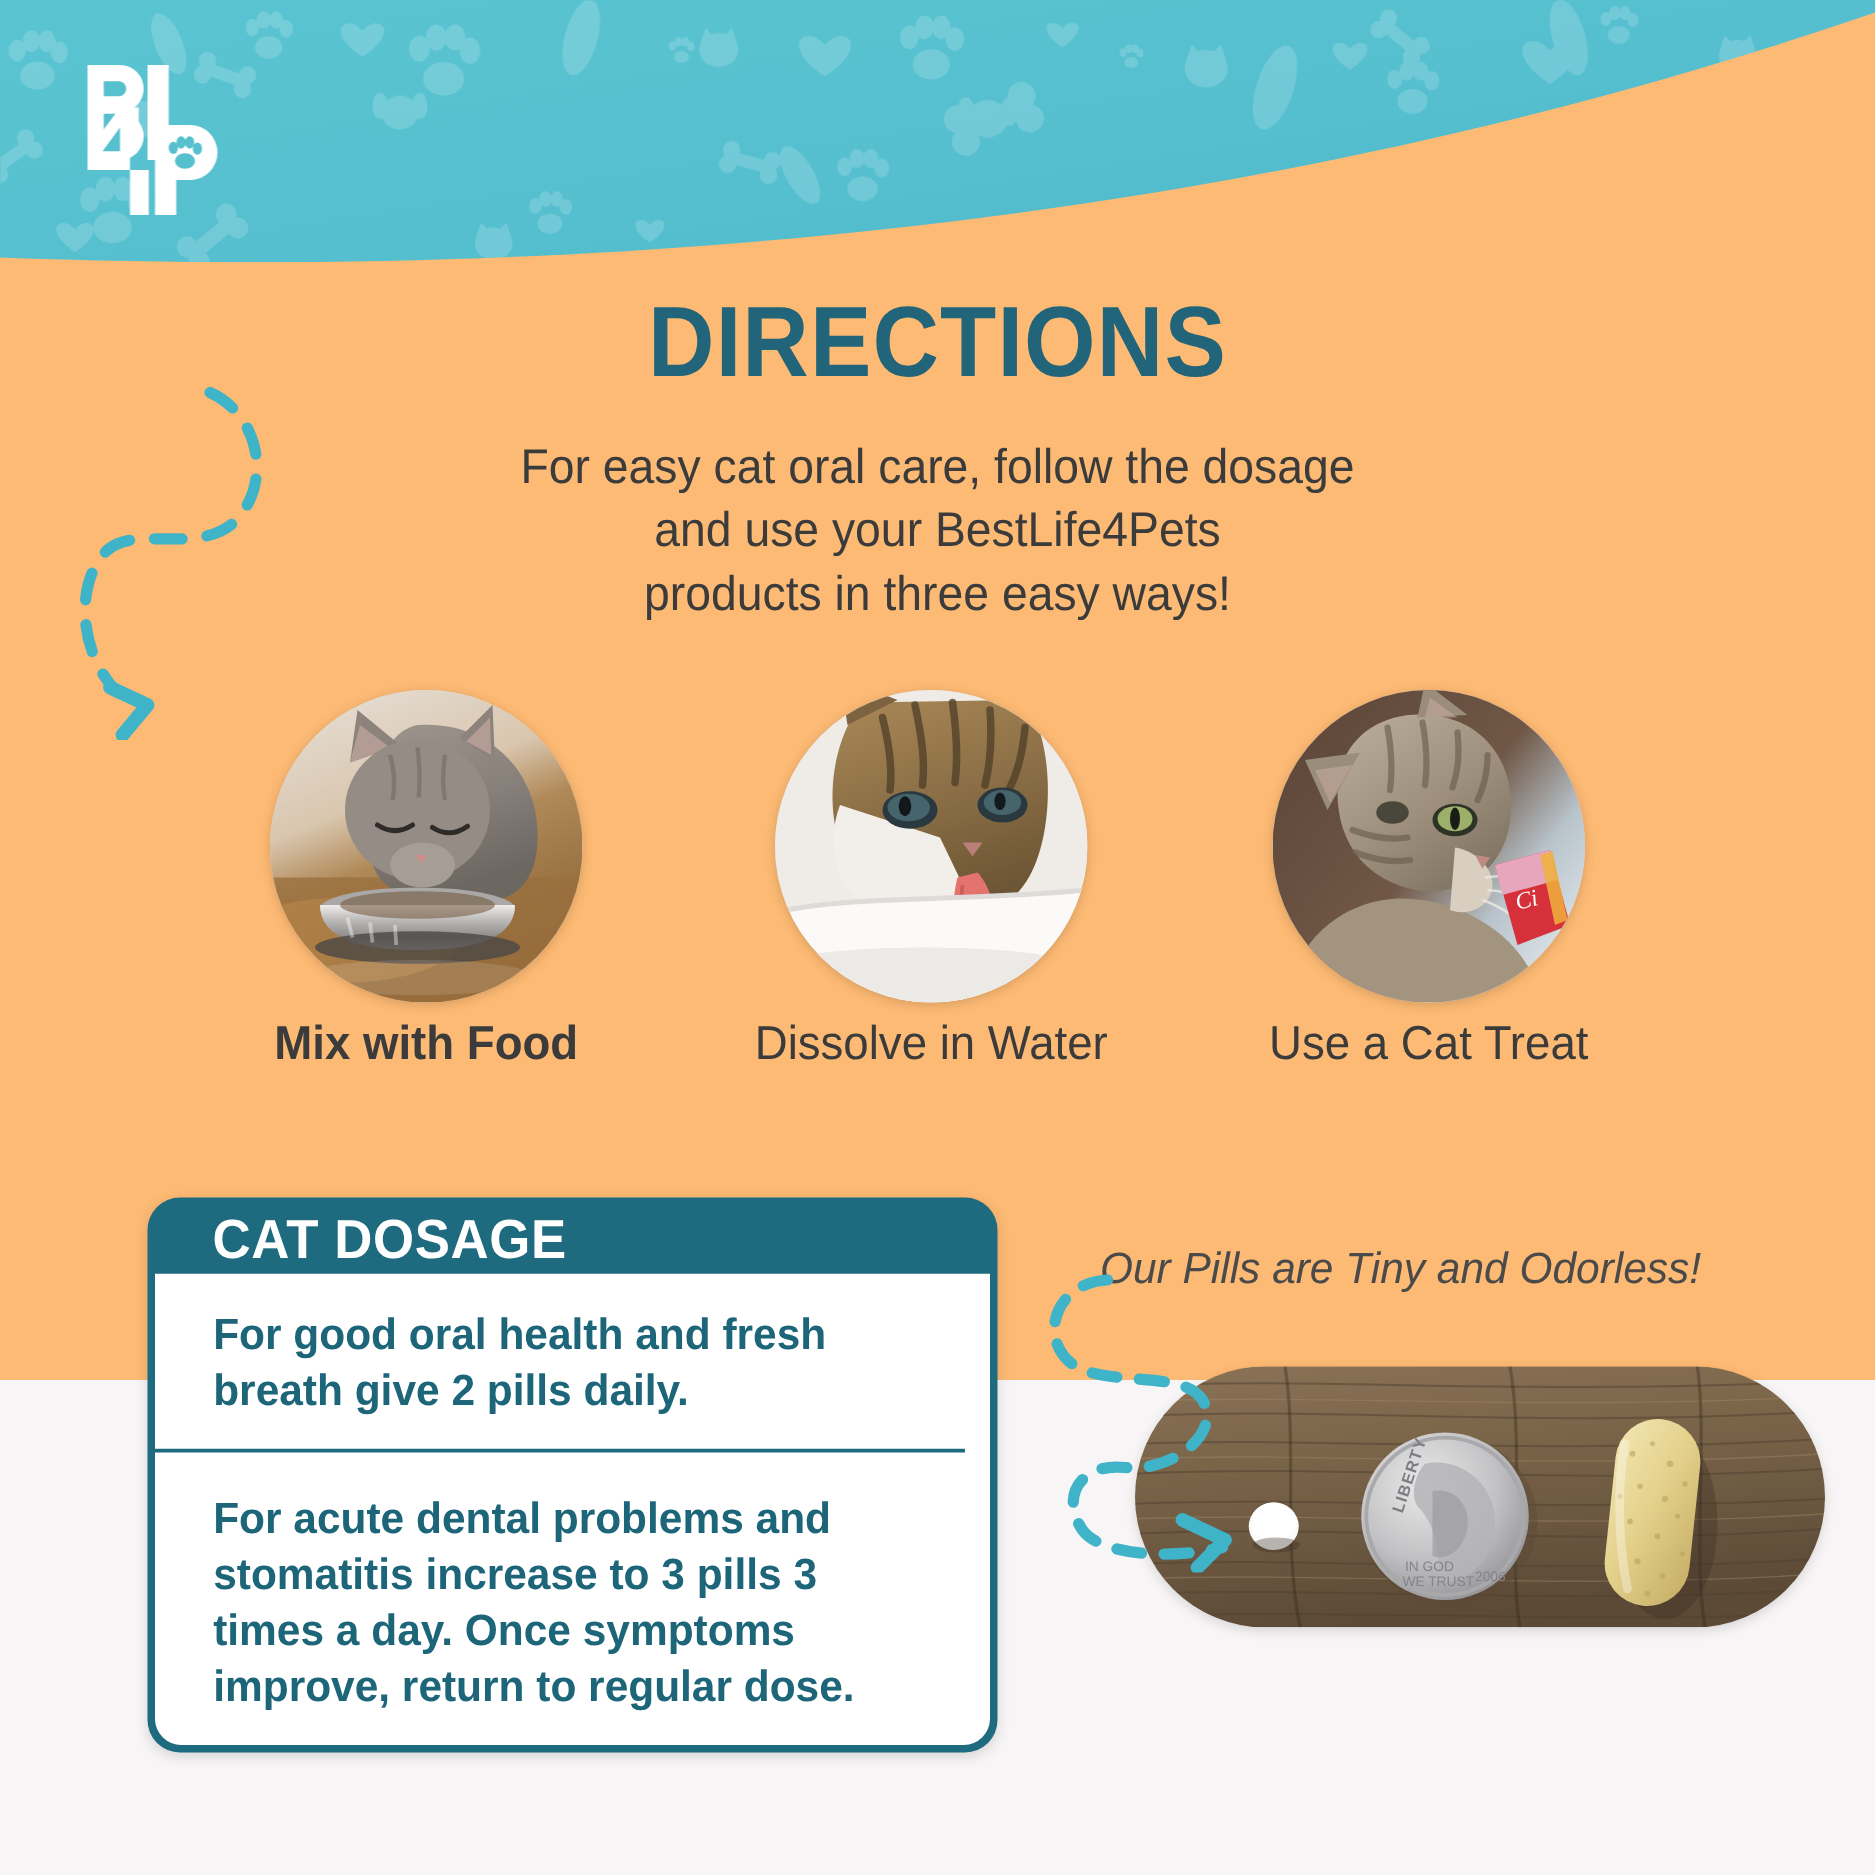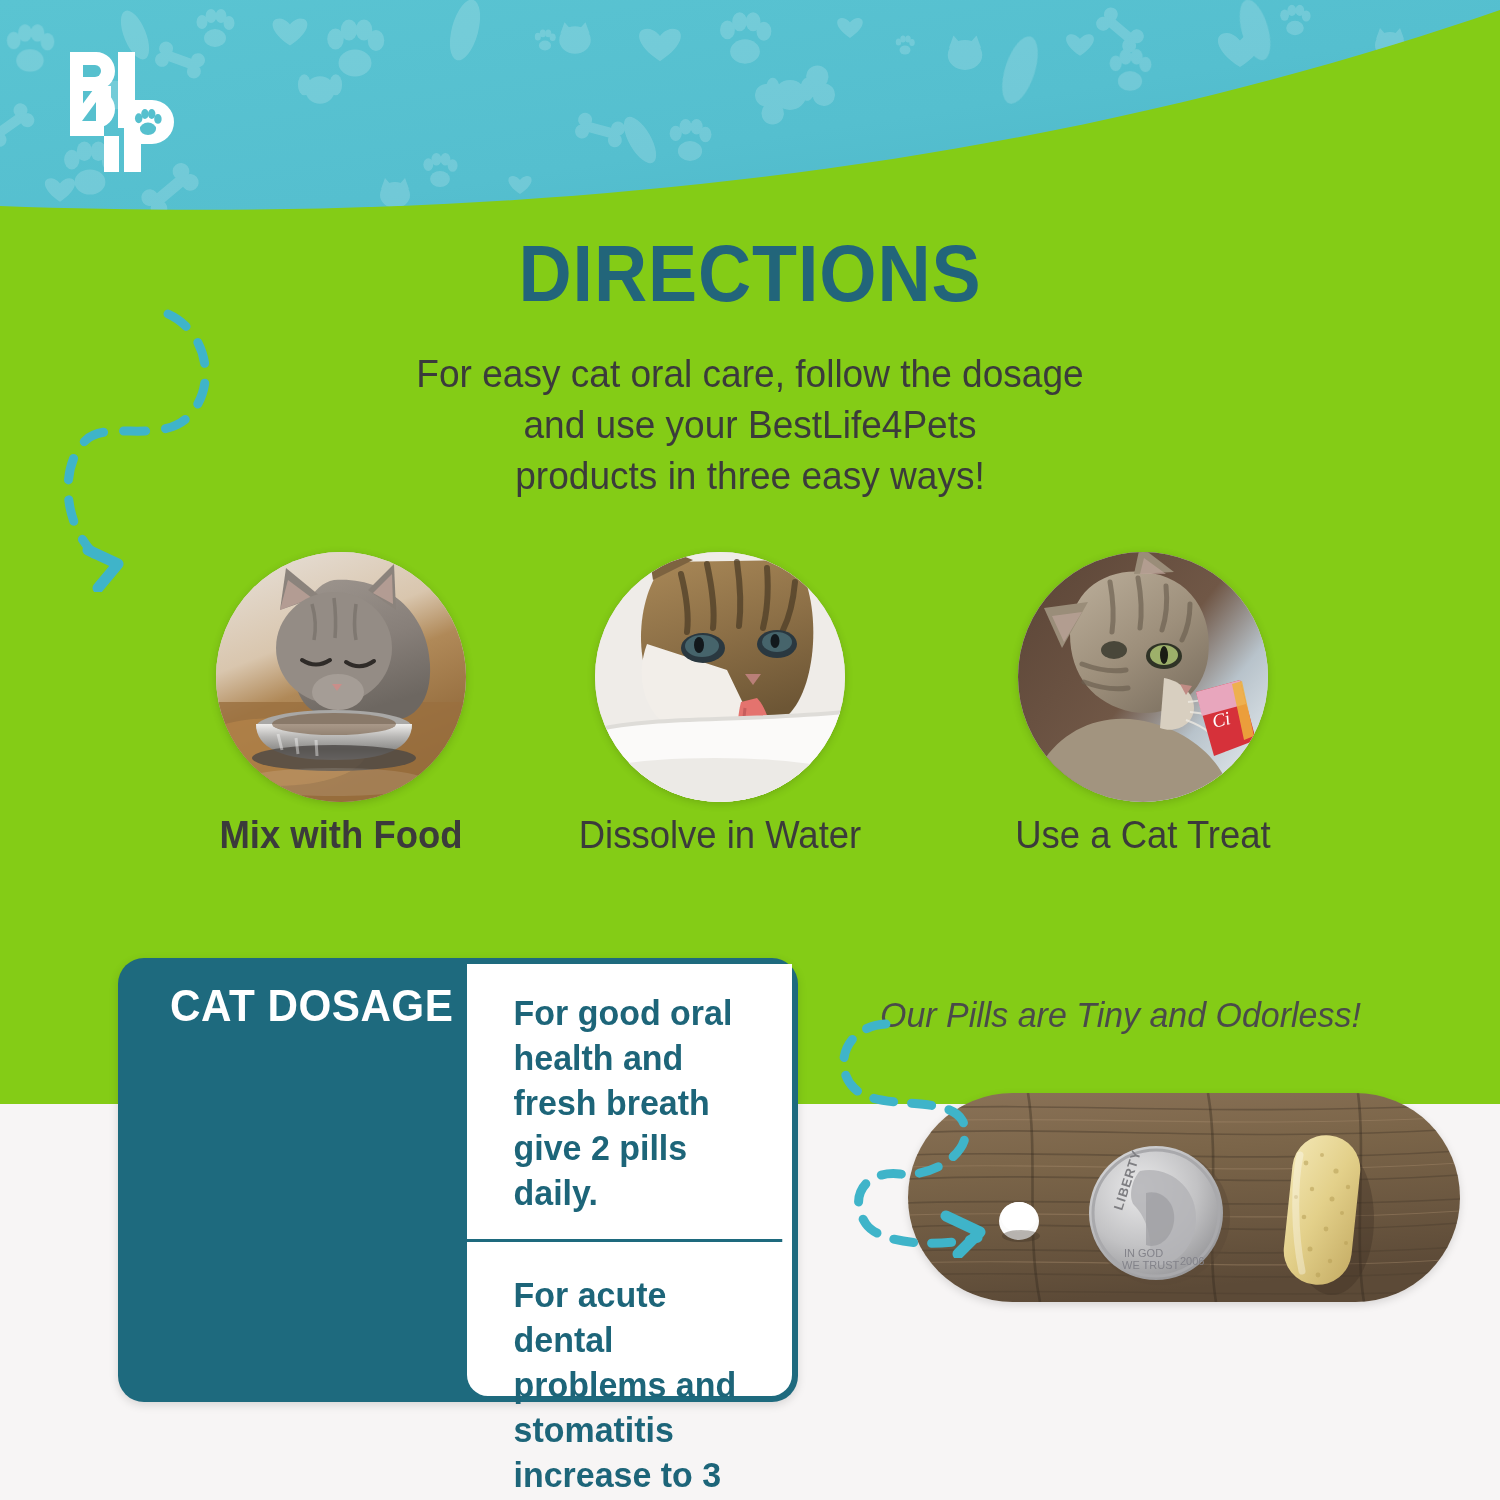--- a/index.html
+++ b/index.html
@@ -3,21 +3,21 @@
 <meta charset="utf-8">
 <style>
   * { margin:0; padding:0; box-sizing:border-box; }
   html,body { width:1500px; height:1500px; }
   body {
     background:#f7f5f5;
     font-family:"Liberation Sans", sans-serif;
     position:relative;
     overflow:hidden;
   }
-  .page { position:absolute; inset:0; width:1500px; height:1104px; background:#84cc16; }
+  .page { position:absolute; inset:0; width:1500px; height:1104px; background:#fdba74; }
 
   
   .header {
     position:absolute; left:0; top:0; width:1500px; height:230px;
     overflow:hidden;
   }
   .header-svg { position:absolute; left:0; top:0; }
 
   .logo {
     position:absolute; left:62px; top:48px; width:120px; height:125px;
@@ -46,21 +46,21 @@
     transform:scaleX(0.95);
   }
 
   
   .arrow-left { position:absolute; left:48px; top:292px; z-index:2; }
   .arrow-pill { position:absolute; left:828px; top:1008px; z-index:6; }
 
   
   .methods { position:absolute; left:0; top:552px; width:1500px; height:320px; }
   .method { position:absolute; width:250px; }
-  .m1 { left:216px;font-weight:bold; } .m2 { left:595px; } .m3 { left:1018px; }
+  .m1 { left:216px;font-weight:bold; } .m2 { left:620px; } .m3 { left:1018px; }
   .circle {
     width:250px; height:250px; border-radius:50%;
     overflow:hidden; position:relative;
     box-shadow:0 2px 9px rgba(0,0,0,0.16);
     background:#ddd;
   }
   .circle svg { display:block; }
   .mlabel {
     position:absolute; top:262px; left:-60px; width:370px;
     text-align:center;
@@ -77,21 +77,21 @@
   .or1 { left:520px; width:70px; text-align:center;}
   .or2 { left:915px; width:70px; text-align:center;}
 
   
   .card {
     position:absolute; left:118px; top:958px; width:680px; height:444px;
     background:#1e6a7e;
     border-radius:26px;
     box-shadow:0 3px 10px rgba(0,0,0,0.13);
     padding:6px;
-    display:flex; flex-direction:row;
+    display:flex; flex-direction:column;
   }
   .card-head {
     height:84px; display:flex; align-items:center;
     padding-left:48px;
     color:#ffffff; font-size:44px; font-weight:bold;
     letter-spacing:0.5px;
     font-family:"Liberation Sans Narrow","Liberation Sans",sans-serif;
     transform:scaleX(0.96); transform-origin:left center;
   }
   .card-body {

